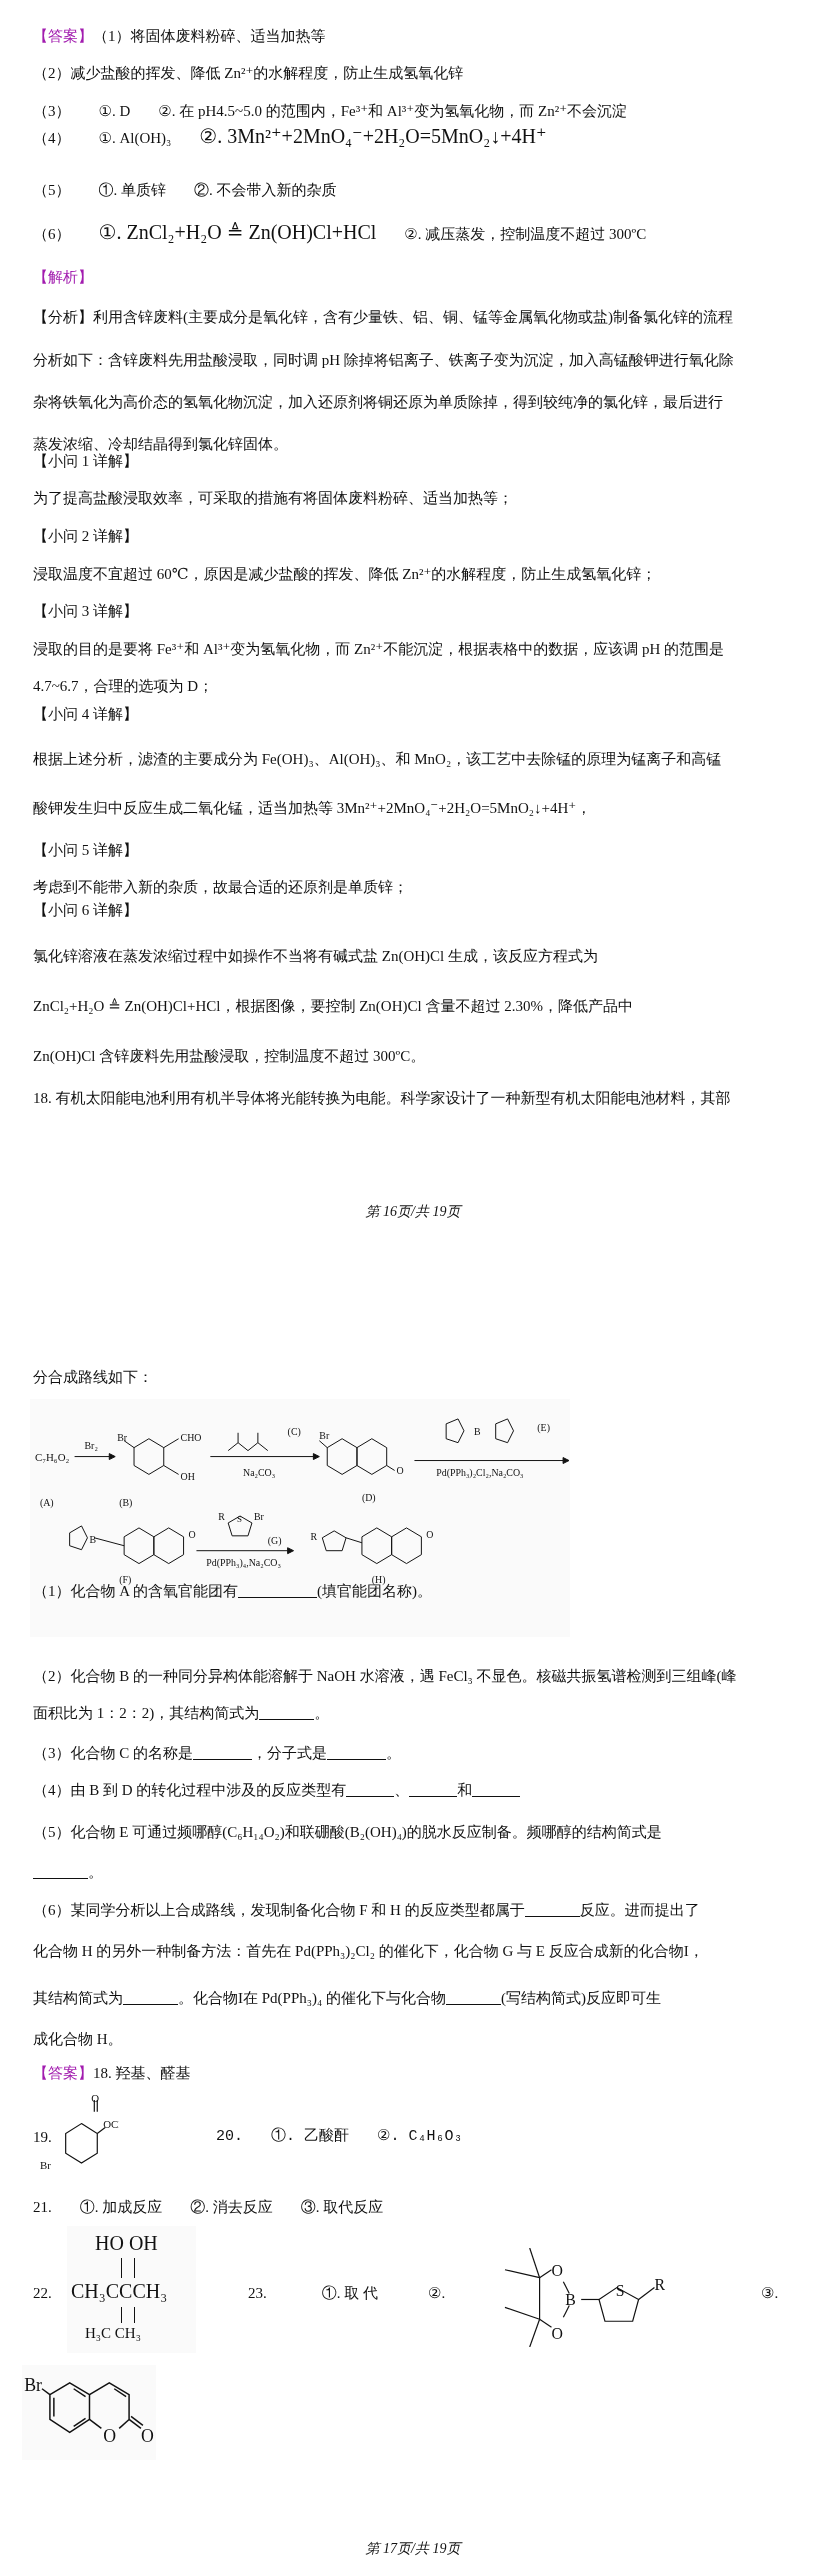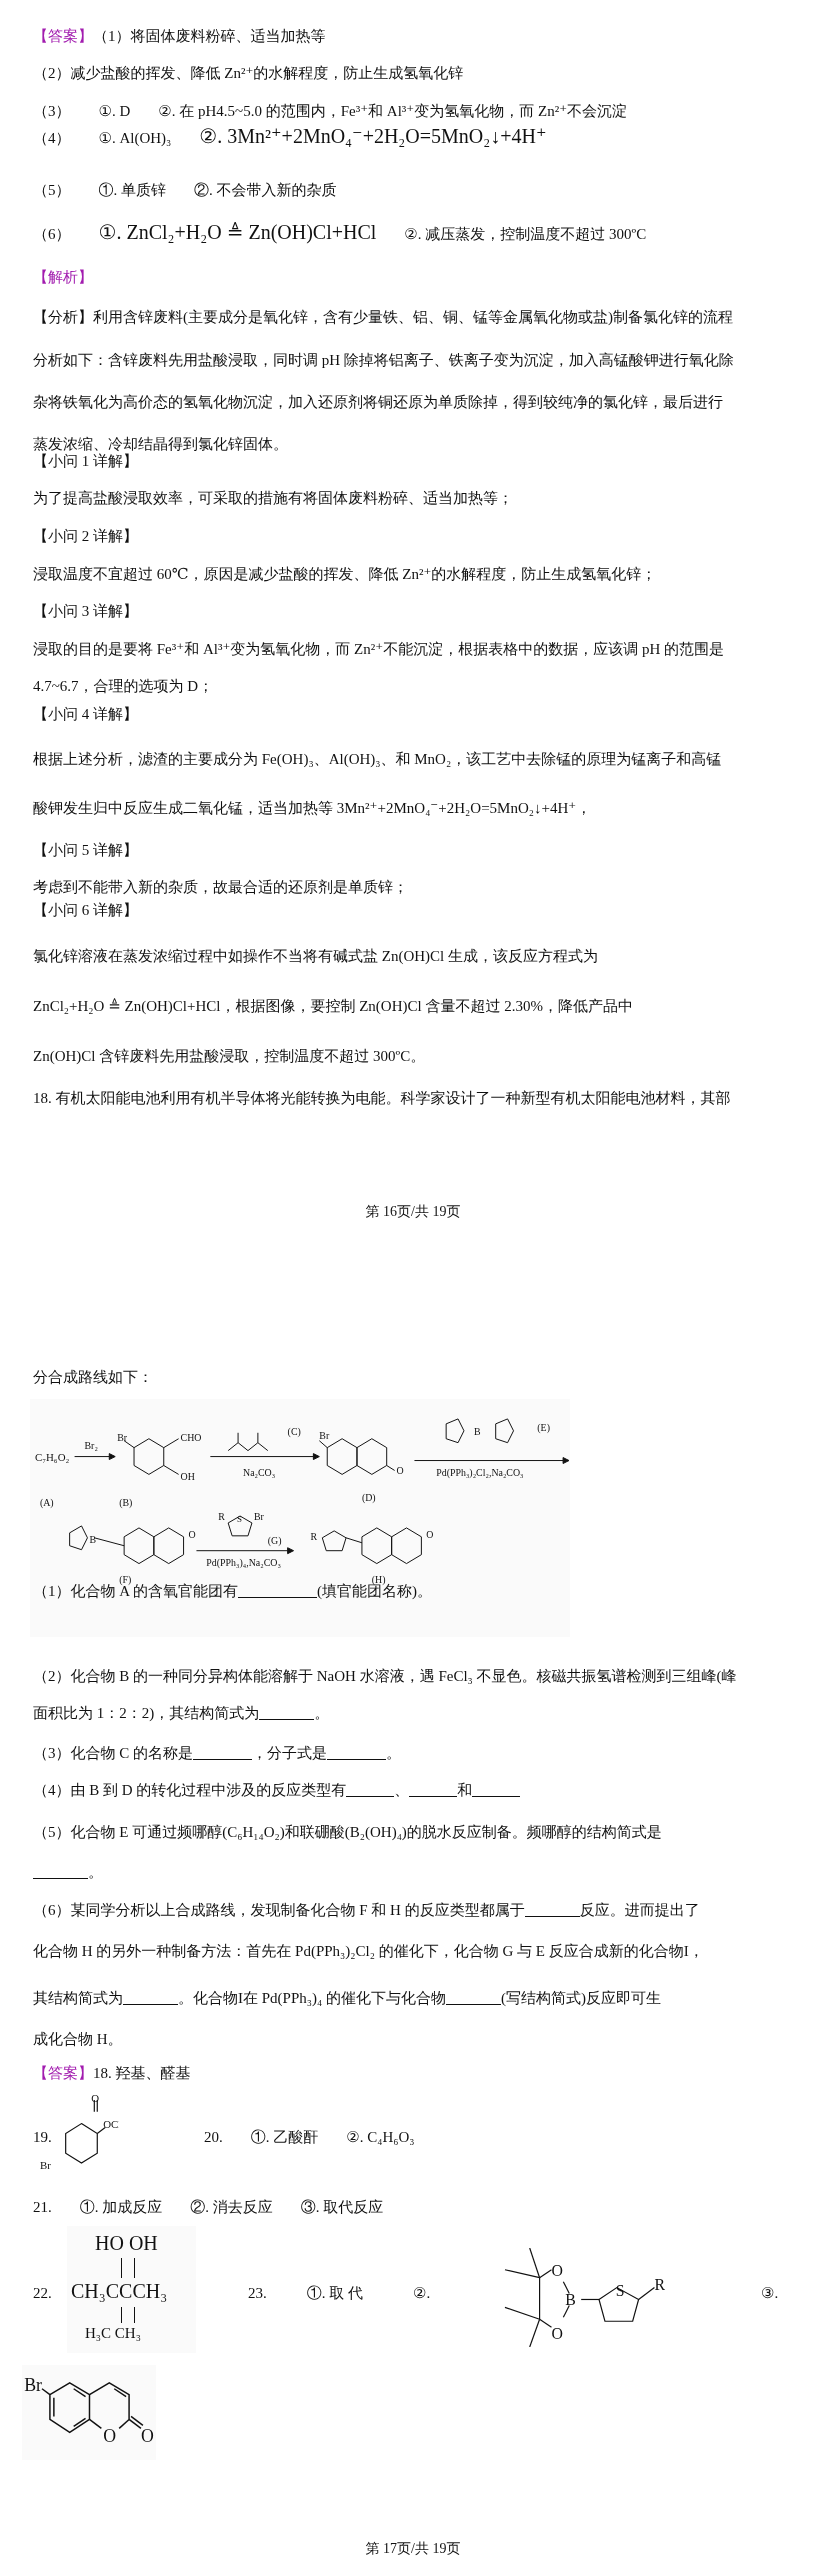--- a/index.html
+++ b/index.html
@@ -3,21 +3,21 @@
 <meta charset="utf-8">
 <style>
   html, body { margin: 0; padding: 0; background: #ffffff; }
   body { width: 826px; height: 2576px; position: relative; overflow: hidden;
          font-family: "Liberation Serif", "DejaVu Serif", serif; color: #111; font-size: 15px; }
   .line { position: absolute; left: 33px; white-space: nowrap; line-height: 20px; }
   .tag { color: #a21caf; }
   .mark { margin-right: 28px; }
   .big { font-size: 20px; }
   .blank { display: inline-block; border-bottom: 1px solid #111; height: 14px; vertical-align: -2px; }
-  .footer { position: absolute; width: 826px; left: 0; text-align: center; font-size: 14px; }
+  .footer { position: absolute; width: 826px; left: 0; text-align: center; font-size: 14px; font-style: italic; }
   .scheme { position: absolute; background: #fafafa; }
   .scheme svg text { font-family: "Liberation Serif", serif; fill: #111; }
   .mol { position: absolute; }
   .mol svg text { font-family: "Liberation Serif", serif; fill: #111; }
 </style>
 </head>
 <body>
 
 <div class="line" style="top:26px">
   <span class="tag">【答案】</span><span>（1）</span><span>将固体废料粉碎、适当加热等</span>
@@ -177,38 +177,38 @@
       <polygon points="42,32 58,42 58,62 42,72 26,62 26,42"></polygon>
       <line x1="58" y1="42" x2="66" y2="36"></line>
         <line x1="55" y1="8" x2="55" y2="20"></line>
         <line x1="58" y1="8" x2="58" y2="20"></line>
     </g>
     <text x="52" y="10" font-size="11">O</text>
     <text x="64" y="36" font-size="11">OCH</text>
     <text x="0" y="78" font-size="11">Br</text>
   </svg>
 </div>
-<div class="line" style="left:204px; top:2127px;">
+<div class="line" style="left:216px; top:2127px;font-family:Liberation Mono, monospace;">
   <span class="mark">20.</span><span class="mark">①. 乙酸酐</span><span>②. C₄H₆O₃</span>
 </div>
 <div class="line" style="top:2197px">
   <span class="mark">21.</span><span class="mark">①. 加成反应</span><span class="mark">②. 消去反应</span><span>③. 取代反应</span>
 </div>
 
 <div class="line" style="top:2283px">22.</div>
 <div class="mol" style="left:67px; top:2226px; width:129px; height:127px; background:#fafafa;">
   <div style="position:absolute; left:28px; top:6px; font-size:20px;">HO OH</div>
   <div style="position:absolute; left:54px; top:32px; width:12px; height:20px; border-left:1px solid #111; border-right:1px solid #111;"></div>
   <div style="position:absolute; left:4px; top:54px; font-size:20px;">CH₃CCCH₃</div>
   <div style="position:absolute; left:54px; top:81px; width:12px; height:16px; border-left:1px solid #111; border-right:1px solid #111;"></div>
   <div style="position:absolute; left:18px; top:99px; font-size:15px;font-family:Liberation Serif, serif;">H₃C CH₃</div>
 </div>
 
 <div class="line" style="left:248px; top:2283px;">
-  <span class="mark" style="margin-right:40px">23.</span><span class="mark" style="margin-right:50px">①. 取 代</span><span>②.</span>
+  <span class="mark" style="margin-right:55px">23.</span><span class="mark" style="margin-right:50px">①. 取 代</span><span>②.</span>
 </div>
 <div class="mol" style="left:500px; top:2248px;">
   <svg width="198" height="99" viewBox="0 0 200 100">
     <g stroke="#111" stroke-width="1.2" fill="none">
       <line x1="30" y1="0" x2="40" y2="30"></line>
         <line x1="5" y1="22" x2="40" y2="30"></line>
       <line x1="40" y1="30" x2="40" y2="72"></line>
       <line x1="5" y1="60" x2="40" y2="72"></line>
         <line x1="30" y1="100" x2="40" y2="72"></line>
       <line x1="40" y1="30" x2="52" y2="22"></line>

